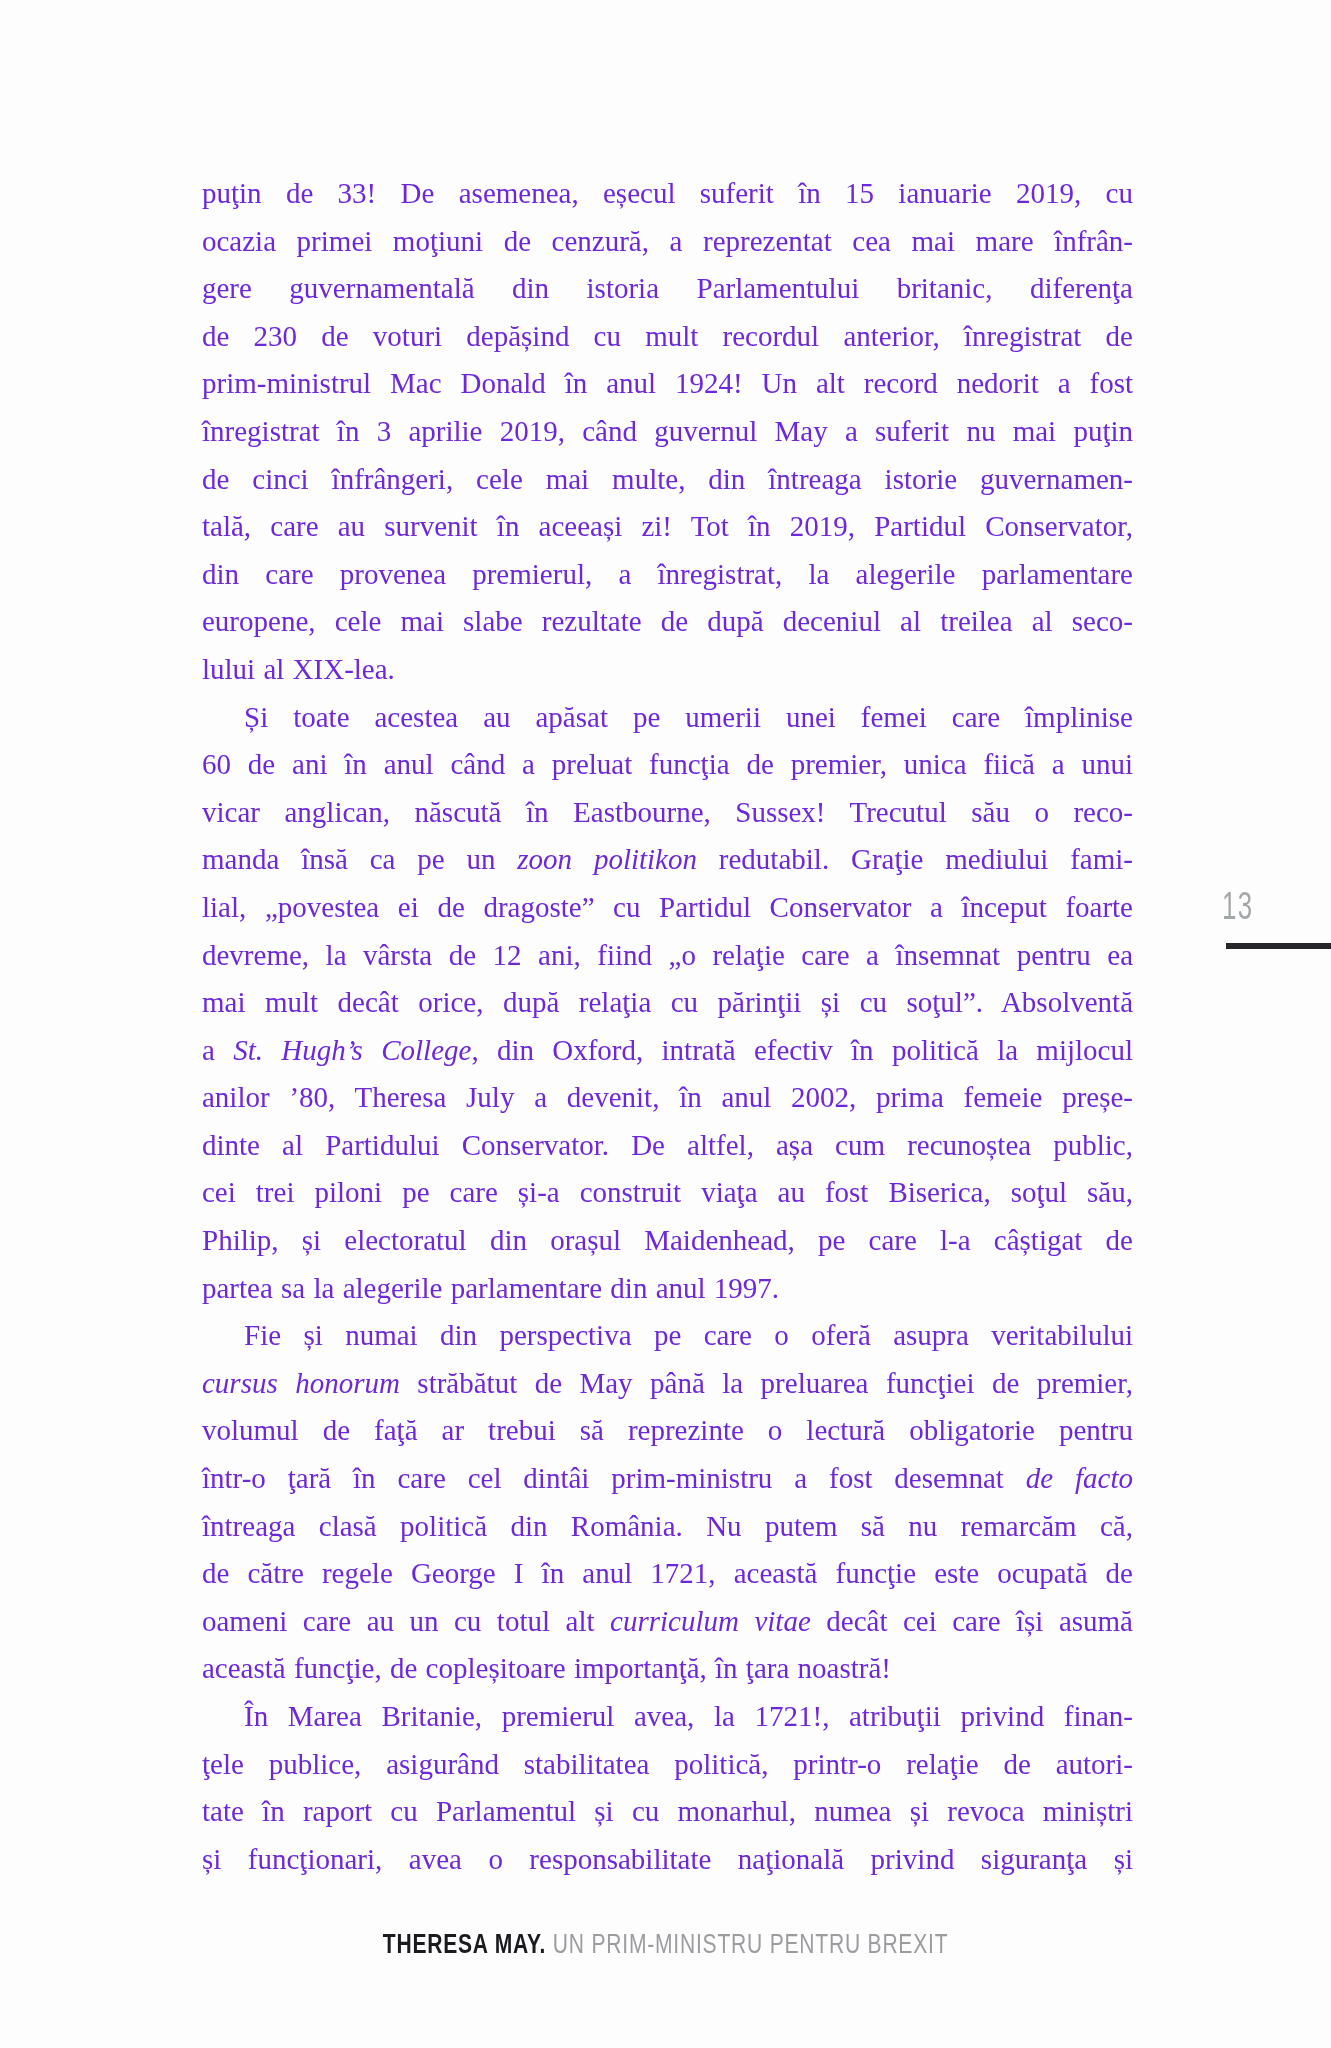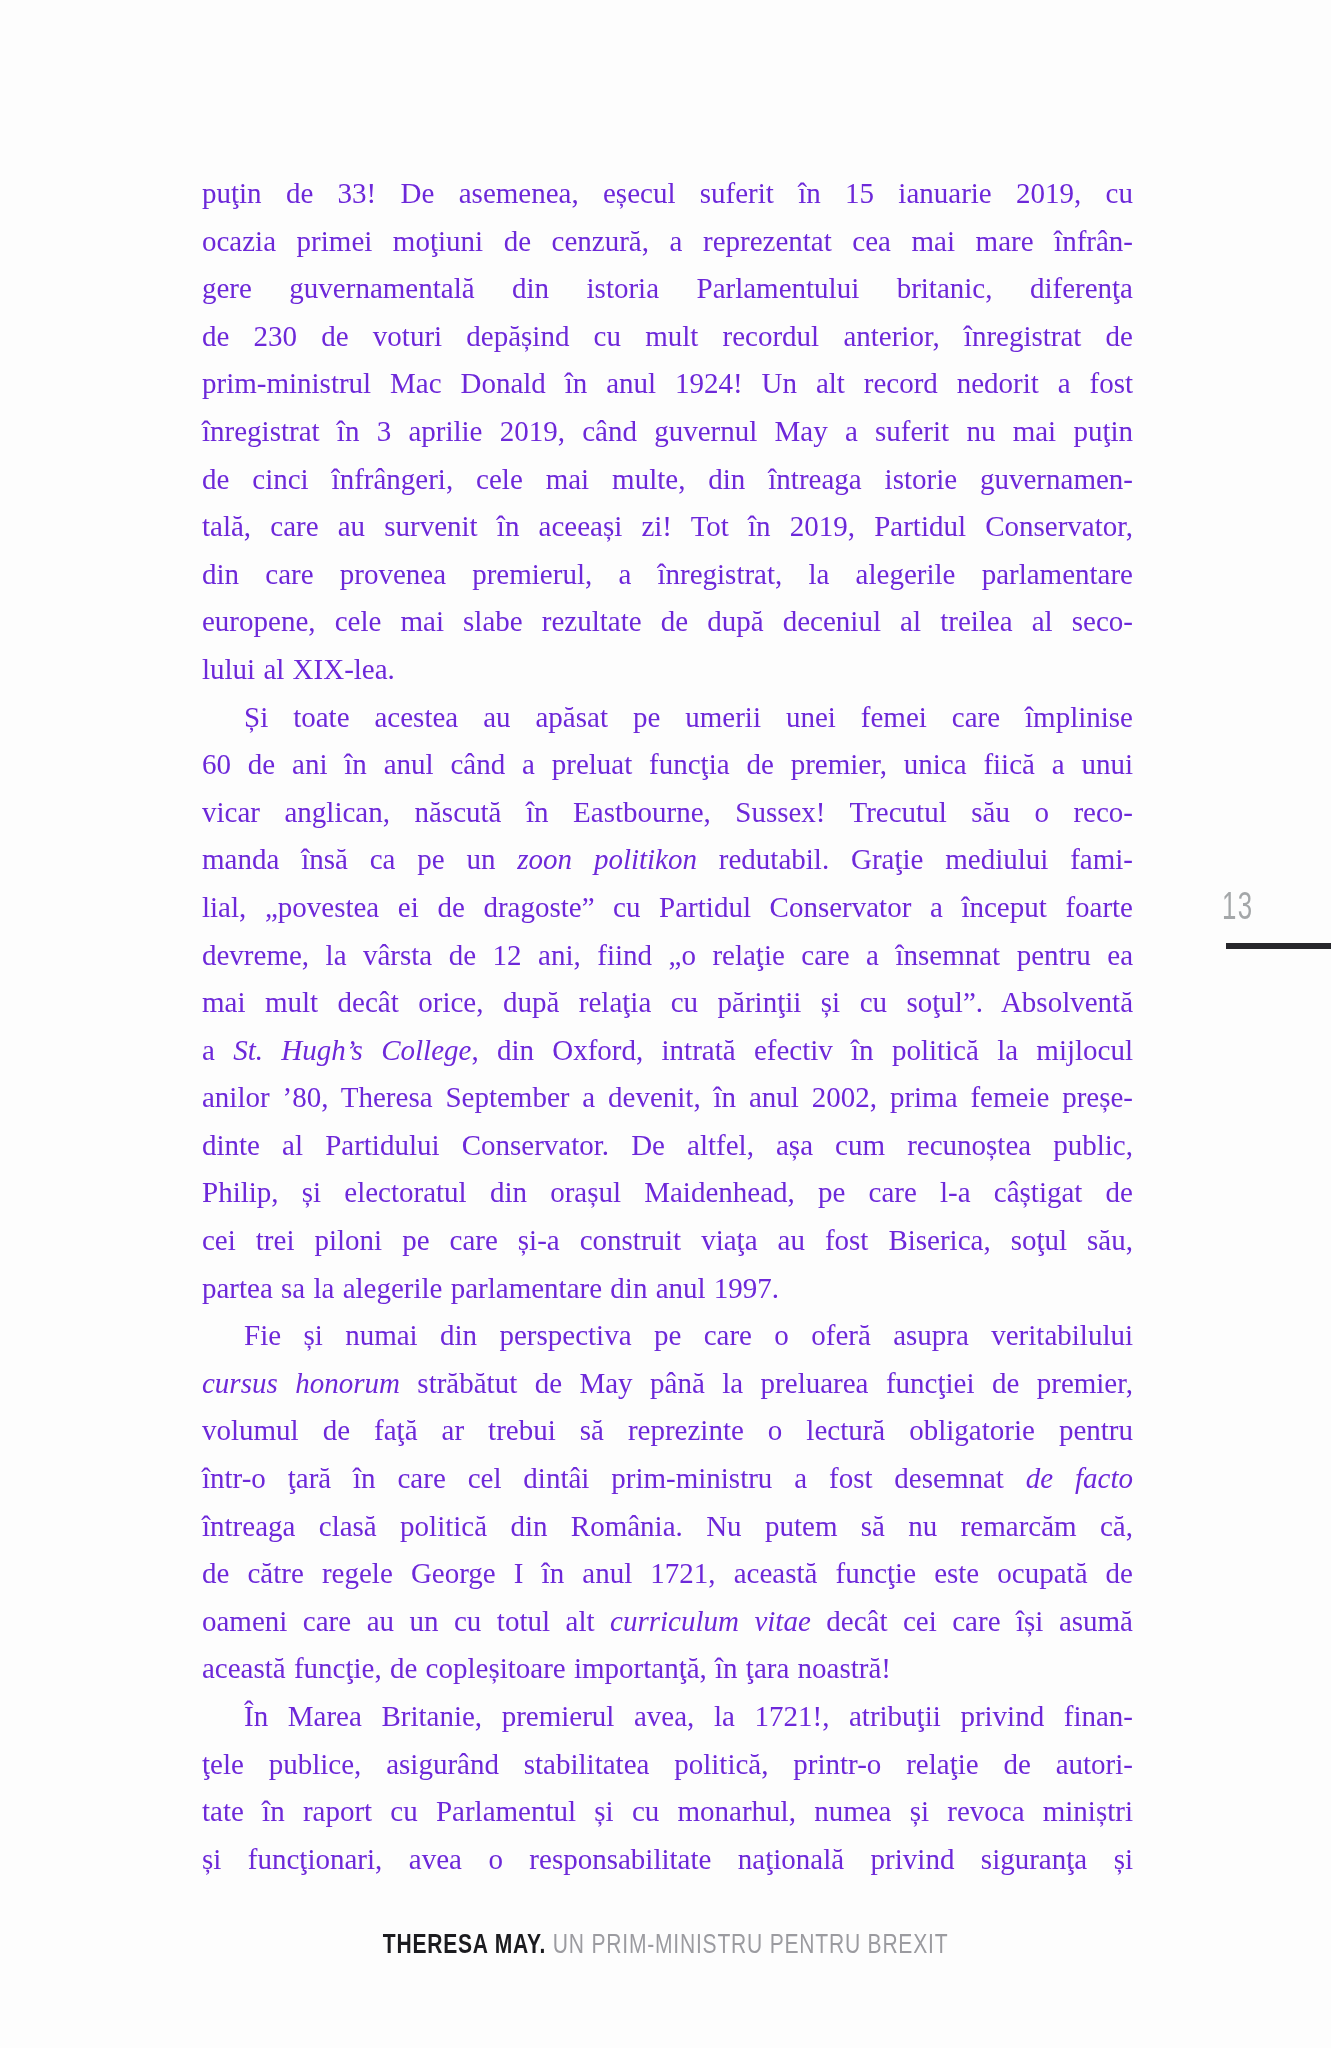--- a/index.html
+++ b/index.html
@@ -102,24 +102,24 @@
       <div class="line"><span>europene, cele mai slabe rezultate de după deceniul al treilea al seco-</span></div>
       <div class="line last"><span>lului al XIX-lea.</span></div>
       <div class="line indent"><span>Și toate acestea au apăsat pe umerii unei femei care împlinise</span></div>
       <div class="line"><span>60 de ani în anul când a preluat funcţia de premier, unica fiică a unui</span></div>
       <div class="line"><span>vicar anglican, născută în Eastbourne, Sussex! Trecutul său o reco-</span></div>
       <div class="line"><span>manda însă ca pe un </span><span class="it">zoon politikon</span><span> redutabil. Graţie mediului fami-</span></div>
       <div class="line"><span>lial, „povestea ei de dragoste” cu Partidul Conservator a început foarte</span></div>
       <div class="line"><span>devreme, la vârsta de 12 ani, fiind „o relaţie care a însemnat pentru ea</span></div>
       <div class="line"><span>mai mult decât orice, după relaţia cu părinţii și cu soţul”. Absolventă</span></div>
       <div class="line"><span>a </span><span class="it">St. Hugh’s College</span><span>, din Oxford, intrată efectiv în politică la mijlocul</span></div>
-      <div class="line"><span>anilor ’80, Theresa September a devenit, în anul 2002, prima femeie preșe-</span></div>
+      <div class="line"><span>anilor ’80, Theresa July a devenit, în anul 2002, prima femeie preșe-</span></div>
       <div class="line"><span>dinte al Partidului Conservator. De altfel, așa cum recunoștea public,</span></div>
+      <div class="line"><span>cei trei piloni pe care și-a construit viaţa au fost Biserica, soţul său,</span></div>
       <div class="line"><span>Philip, și electoratul din orașul Maidenhead, pe care l-a câștigat de</span></div>
-      <div class="line"><span>cei trei piloni pe care și-a construit viaţa au fost Biserica, soţul său,</span></div>
       <div class="line last"><span>partea sa la alegerile parlamentare din anul 1997.</span></div>
       <div class="line indent"><span>Fie și numai din perspectiva pe care o oferă asupra veritabilului</span></div>
       <div class="line"><span class="it">cursus honorum</span><span> străbătut de May până la preluarea funcţiei de premier,</span></div>
       <div class="line"><span>volumul de faţă ar trebui să reprezinte o lectură obligatorie pentru</span></div>
       <div class="line"><span>într-o ţară în care cel dintâi prim-ministru a fost desemnat </span><span class="it">de facto</span></div>
       <div class="line"><span>întreaga clasă politică din România. Nu putem să nu remarcăm că,</span></div>
       <div class="line"><span>de către regele George I în anul 1721, această funcţie este ocupată de</span></div>
       <div class="line"><span>oameni care au un cu totul alt </span><span class="it">curriculum vitae</span><span> decât cei care își asumă</span></div>
       <div class="line last"><span>această funcţie, de copleșitoare importanţă, în ţara noastră!</span></div>
       <div class="line indent"><span>În Marea Britanie, premierul avea, la 1721!, atribuţii privind finan-</span></div>

